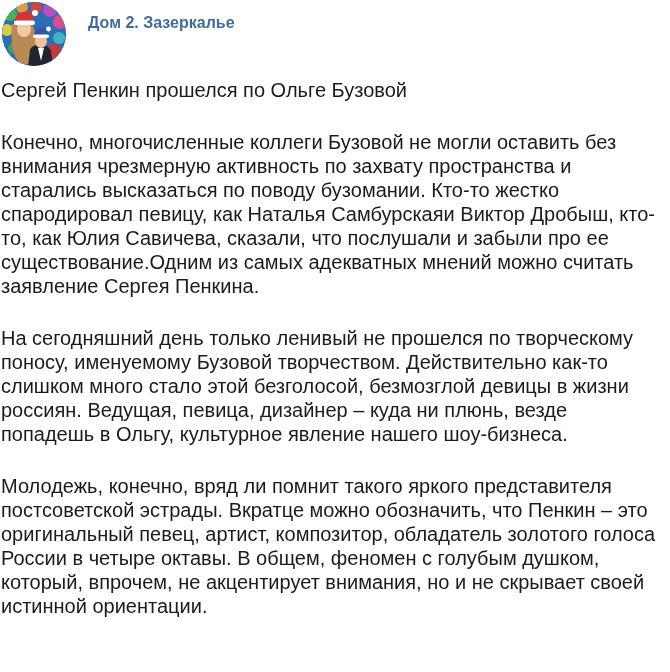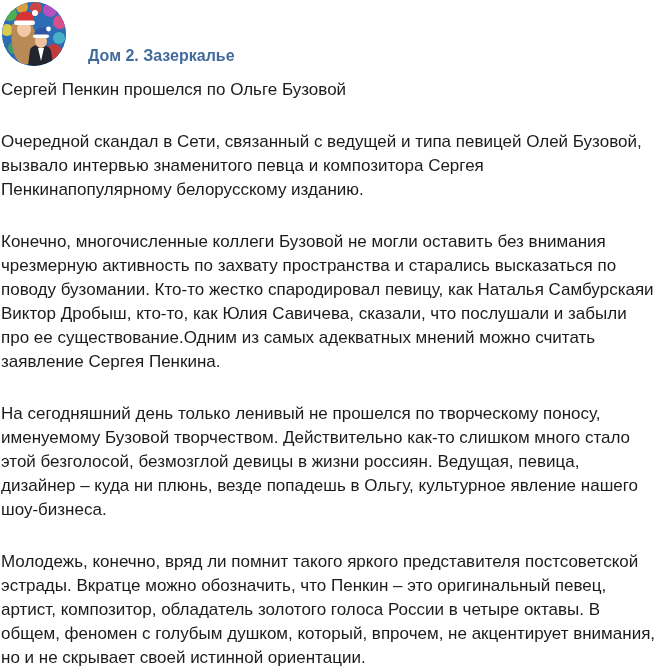--- a/index.html
+++ b/index.html
@@ -6,21 +6,21 @@
   html, body {
     margin: 0; padding: 0;
     width: 670px; height: 672px;
     background: #ffffff;
     font-family: "Liberation Sans", sans-serif;
     color: #1b1b1d;
     overflow: hidden;
   }
   .header {
     display: flex;
-    align-items: flex-end;
+    align-items: flex-start;
     padding: 2px 0 0 2px;
     height: 66px;
   }
   .avatar {
     width: 64px; height: 64px;
     border-radius: 50%;
     overflow: hidden;
     flex: none;
     cursor: pointer;
     background: #2e6db4;
@@ -31,21 +31,21 @@
     margin-top: 11px;
     font-size: 16px;
     font-weight: 700;
     line-height: 20px;
     color: #426b9c;
     text-decoration: none;
     cursor: pointer;
   }
   .post {
     padding: 0 13px 0 1px;
-    font-size: 17px;
+    font-size: 20px;
     line-height: 24px;
   }
   .post p { margin: 28px 0 0 0; }
   .post p.post-title { margin-top: 12px; }
 </style>
 </head>
 <body style="color: rgb(27, 27, 29); background: rgb(255, 255, 255);">
 
 <div class="header">
   <div class="avatar" title="">
@@ -78,17 +78,16 @@
         <rect x="31" y="32.5" width="16" height="3.6" rx="1.8" fill="#ffffff"></rect>
         <circle cx="46.5" cy="27" r="2.4" fill="#ffffff"></circle>
       </g>
     </svg>
   </div>
   <a href="#" class="community-name" style="color: rgb(66, 107, 156);">Дом 2. Зазеркалье</a>
 </div>
 
 <div class="post">
   <p class="post-title">Сергей Пенкин прошелся по Ольге Бузовой</p>
-  <p>Очередной скандал в Сети, связанный с ведущей и типа певицей Олей Бузовой, вызвало интервью знаменитого певца и композитора Сергея Пенкинапопулярному белорусскому изданию.</p>
   <p>Конечно, многочисленные коллеги Бузовой не могли оставить без внимания чрезмерную активность по захвату пространства и старались высказаться по поводу бузомании. Кто-то жестко спародировал певицу, как Наталья Самбурскаяи Виктор Дробыш, кто-то, как Юлия Савичева, сказали, что послушали и забыли про ее существование.Одним из самых адекватных мнений можно считать заявление Сергея Пенкина.</p>
   <p>На сегодняшний день только ленивый не прошелся по творческому поносу, именуемому Бузовой творчеством. Действительно как-то слишком много стало этой безголосой, безмозглой девицы в жизни россиян. Ведущая, певица, дизайнер – куда ни плюнь, везде попадешь в Ольгу, культурное явление нашего шоу-бизнеса.</p>
   <p>Молодежь, конечно, вряд ли помнит такого яркого представителя постсоветской эстрады. Вкратце можно обозначить, что Пенкин – это оригинальный певец, артист, композитор, обладатель золотого голоса России в четыре октавы. В общем, феномен с голубым душком, который, впрочем, не акцентирует внимания, но и не скрывает своей истинной ориентации.</p>
 </div>
 
 </body></html>

